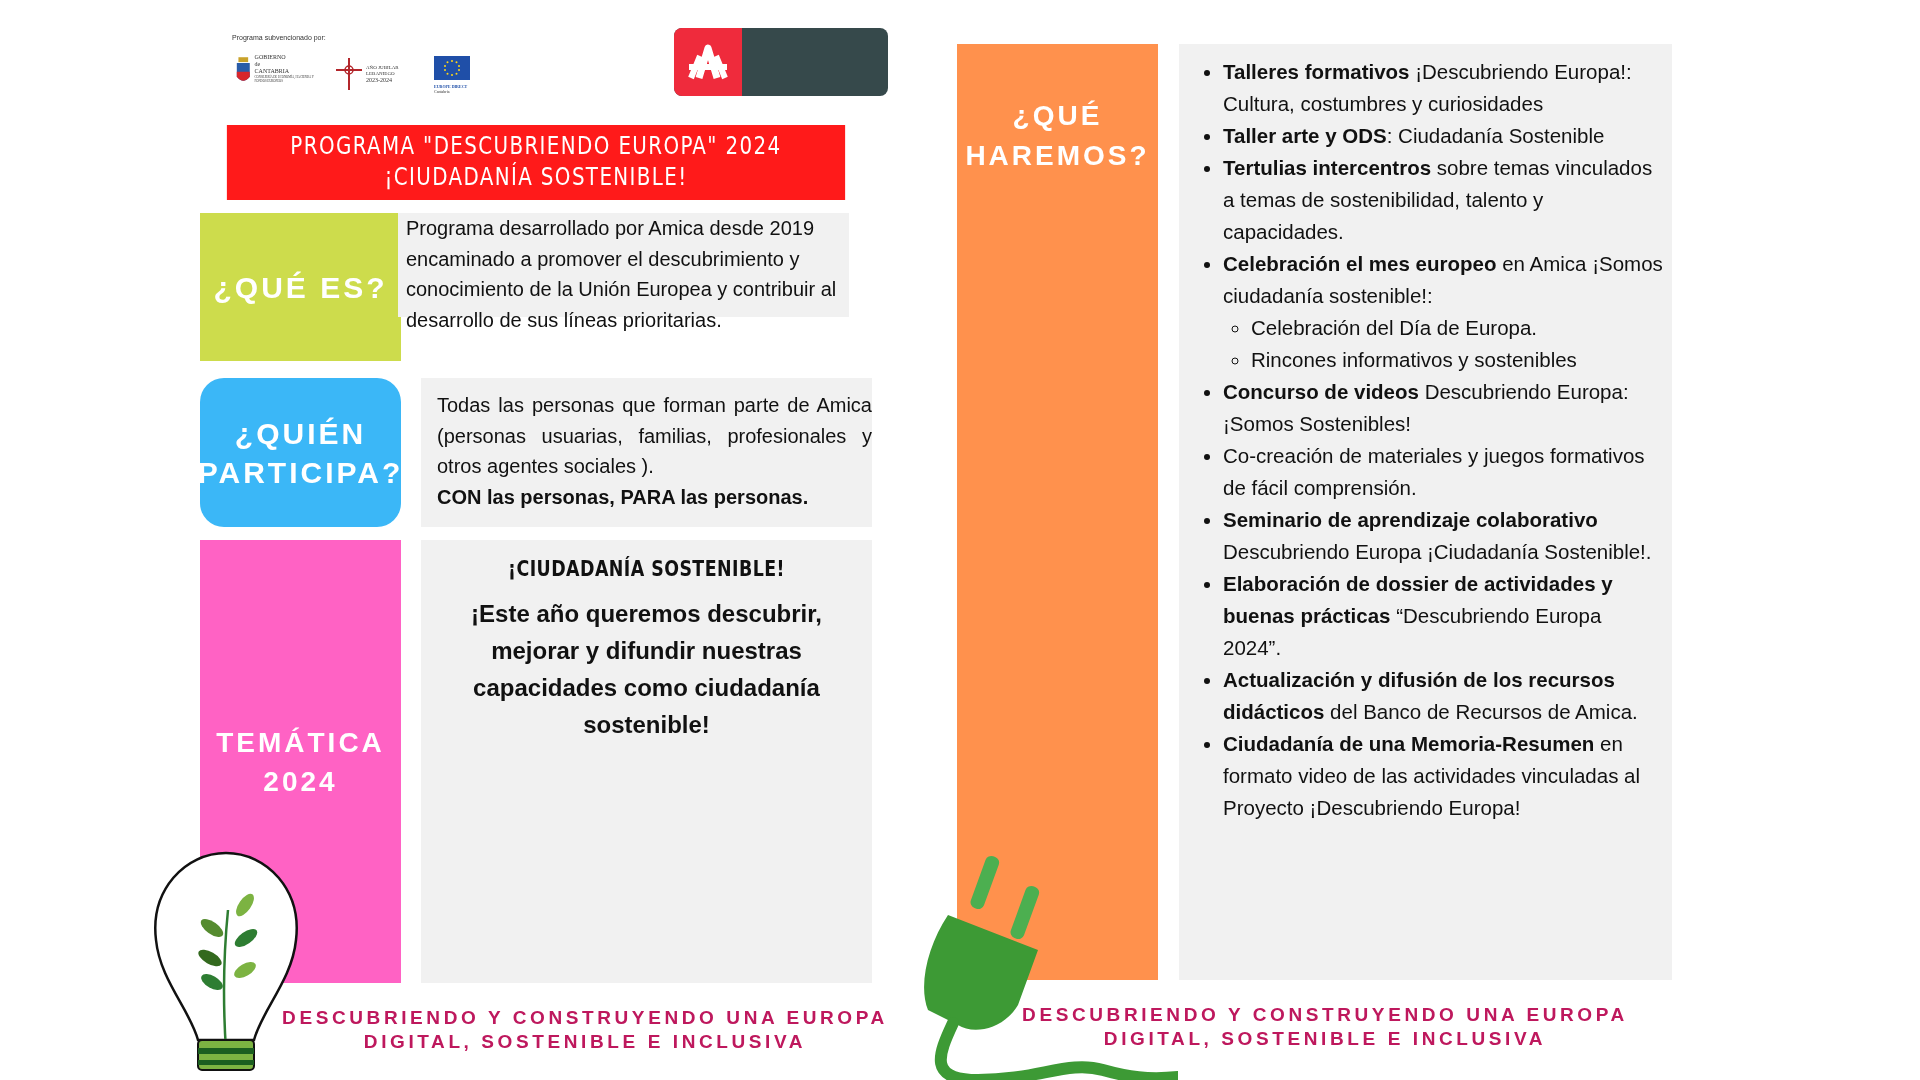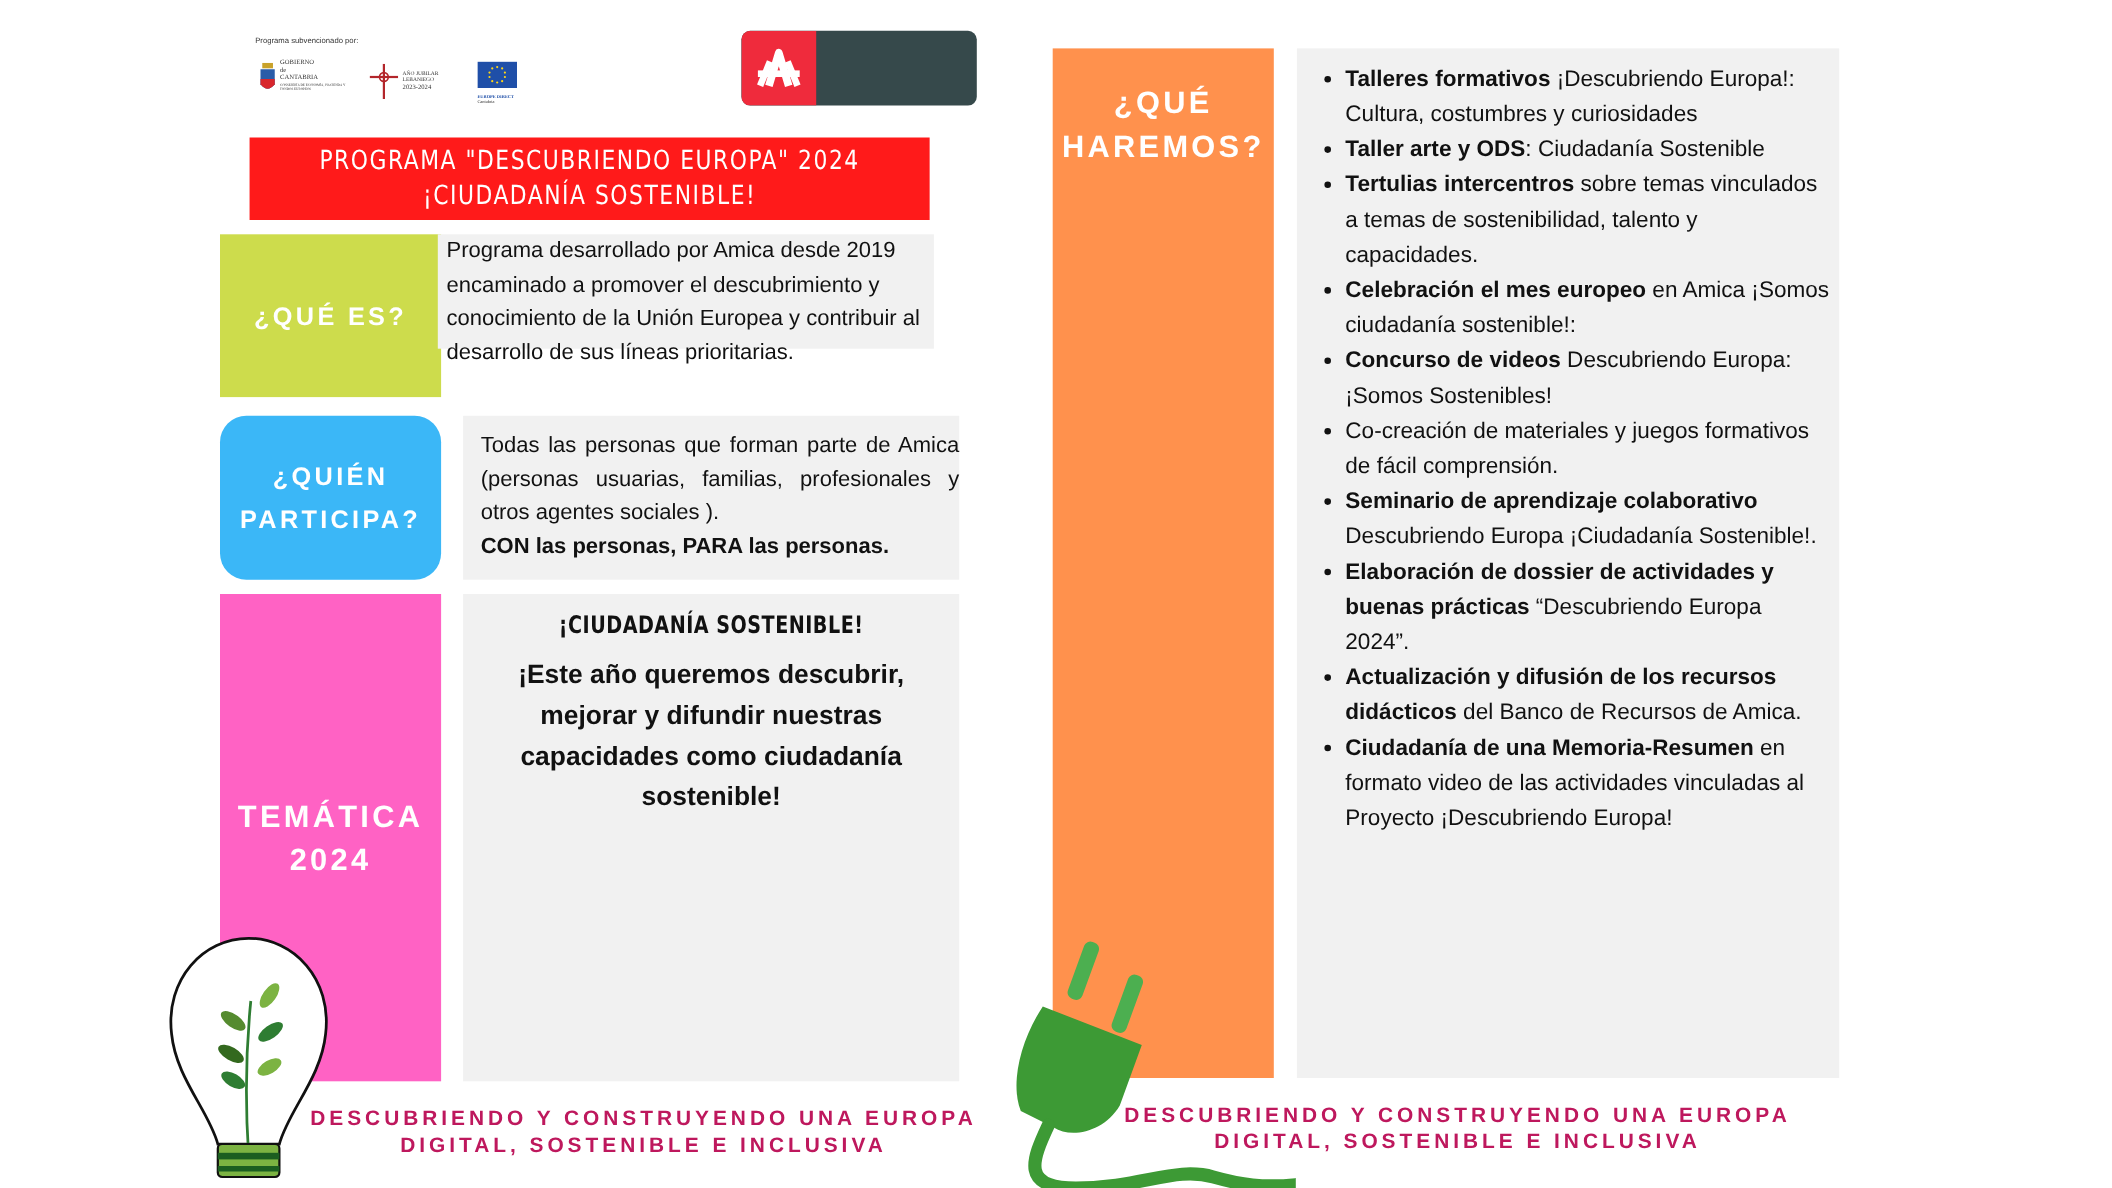--- a/index.html
+++ b/index.html
@@ -17,35 +17,35 @@
   
   .amica-logo { left:674px; top:28px; width:214px; height:68px; border-radius:8px; background:#36494b; overflow:hidden; display:flex; }
   .amica-mark { width:68px; height:68px; background:#ef2b3c; display:flex; align-items:center; justify-content:center; }
   .amica-word { flex:1; display:flex; align-items:center; justify-content:center; color:#fff; font-weight:bold; font-size:38px; font-family:"DejaVu Sans", sans-serif; letter-spacing:-0.5px; }
 
   
   .banner { left:200px; top:125px; width:672px; height:75px; background:#ff1a1a; color:#fff; text-align:center;
             font-family:"DejaVu Sans Condensed","DejaVu Sans", sans-serif; font-size:24px; line-height:31px; letter-spacing:1.5px; padding-top:6px; box-sizing:border-box; font-weight:normal; transform:scaleX(0.92); transform-origin:center; }
 
   .label-box { color:#fff; font-weight:bold; letter-spacing:3px; display:flex; align-items:center; justify-content:center; text-align:center;
-               font-family:"Liberation Sans", sans-serif; font-size:23px; line-height:39px; }
+               font-family:"Liberation Sans", sans-serif; font-size:30px; line-height:39px; }
   .text-box { background:#f1f1f1; font-size:20px; line-height:30.5px; box-sizing:border-box; }
 
   .green { left:200px; top:213px; width:201px; height:148px; background:#cddc4c; }
   .green-text { left:398px; top:213px; width:451px; height:104px; padding:0 10px 0 8px; }
   .blue { left:200px; top:378px; width:201px; height:149px; background:#3bb7f7;border-radius:24px; }
   .blue-text { left:421px; top:378px; width:451px; height:149px; padding:12px 0 0 16px; text-align:justify; }
   .pink { left:200px; top:540px; width:201px; height:443px; background:#ff62c4; font-size:28px; }
   .pink-text { left:421px; top:540px; width:451px; height:443px; padding:14px 10px 0 10px; }
   .pink-title { text-align:center; font-family:"DejaVu Sans Condensed","DejaVu Sans", sans-serif; font-weight:bold; font-size:22px; letter-spacing:0.5px; margin:0 0 8px 0; transform:scaleX(0.88); }
   .pink-text ul { margin:0; padding-left:45px; }
   .pink-text li { font-size:20px; line-height:37px; }
   .pink-closing { text-align:center; font-weight:bold; font-size:24px; line-height:37px; margin-top:10px; }
 
-  .orange { left:957px; top:44px; width:201px; height:936px; background:#ff914d; align-items:flex-start; padding-top:30px; box-sizing:border-box; font-size:28px; line-height:40px; }
+  .orange { left:957px; top:44px; width:201px; height:936px; background:#ff914d; align-items:flex-start; padding-top:52px; box-sizing:border-box; font-size:28px; line-height:40px; }
   .right-text { left:1179px; top:44px; width:493px; height:936px; padding:12px 8px 0 18px; font-size:20.5px; line-height:32px; }
   .right-text ul { margin:0; padding-left:26px; }
   .right-text ul ul { padding-left:28px; list-style:circle; }
   .right-text li { margin:0; }
 
   .footer { color:#be185d; font-weight:bold; font-size:19px; letter-spacing:3.6px; text-align:center; line-height:24px; white-space:nowrap; }
   .footer-left { left:265px; top:1006px; width:640px; }
   .footer-right { left:1005px; top:1003px; width:640px; }
 
   .bulb { left:150px; top:850px; width:152px; height:230px; }
@@ -147,20 +147,24 @@
 <div class="abs label-box orange" style="flex-direction:column;align-items:center;justify-content:flex-start;">
   <span>¿QUÉ</span>
   <span>HAREMOS?</span>
 </div>
 <div class="abs text-box right-text">
   <ul>
     <li><b> Talleres formativos</b><span> ¡Descubriendo Europa!: Cultura, costumbres y curiosidades</span></li>
     <li><b>Taller arte y ODS</b><span>: Ciudadanía Sostenible</span></li>
     <li><b>Tertulias intercentros</b><span> sobre temas vinculados a temas de sostenibilidad, talento y capacidades.</span></li>
     <li><b>Celebración el mes europeo</b><span> en Amica ¡Somos ciudadanía sostenible!:</span>
+      <ul>
+        <li>Celebración del Día de Europa.</li>
+        <li>Rincones informativos y sostenibles</li>
+      </ul>
     </li>
     <li><b>Concurso de videos</b><span> Descubriendo Europa: ¡Somos Sostenibles!</span></li>
     <li><span>Co-creación de materiales y juegos formativos de fácil comprensión.</span></li>
     <li><b>Seminario de aprendizaje colaborativo</b><span> Descubriendo Europa ¡Ciudadanía Sostenible!.</span></li>
     <li><b>Elaboración de dossier de actividades y buenas prácticas</b><span> “Descubriendo Europa 2024”.</span></li>
     <li><b>Actualización y difusión de los recursos didácticos</b><span> del Banco de Recursos de Amica.</span></li>
     <li><b>Ciudadanía de una Memoria-Resumen</b><span> en formato video de las actividades vinculadas al Proyecto ¡Descubriendo Europa!</span></li>
   </ul>
 </div>
 

